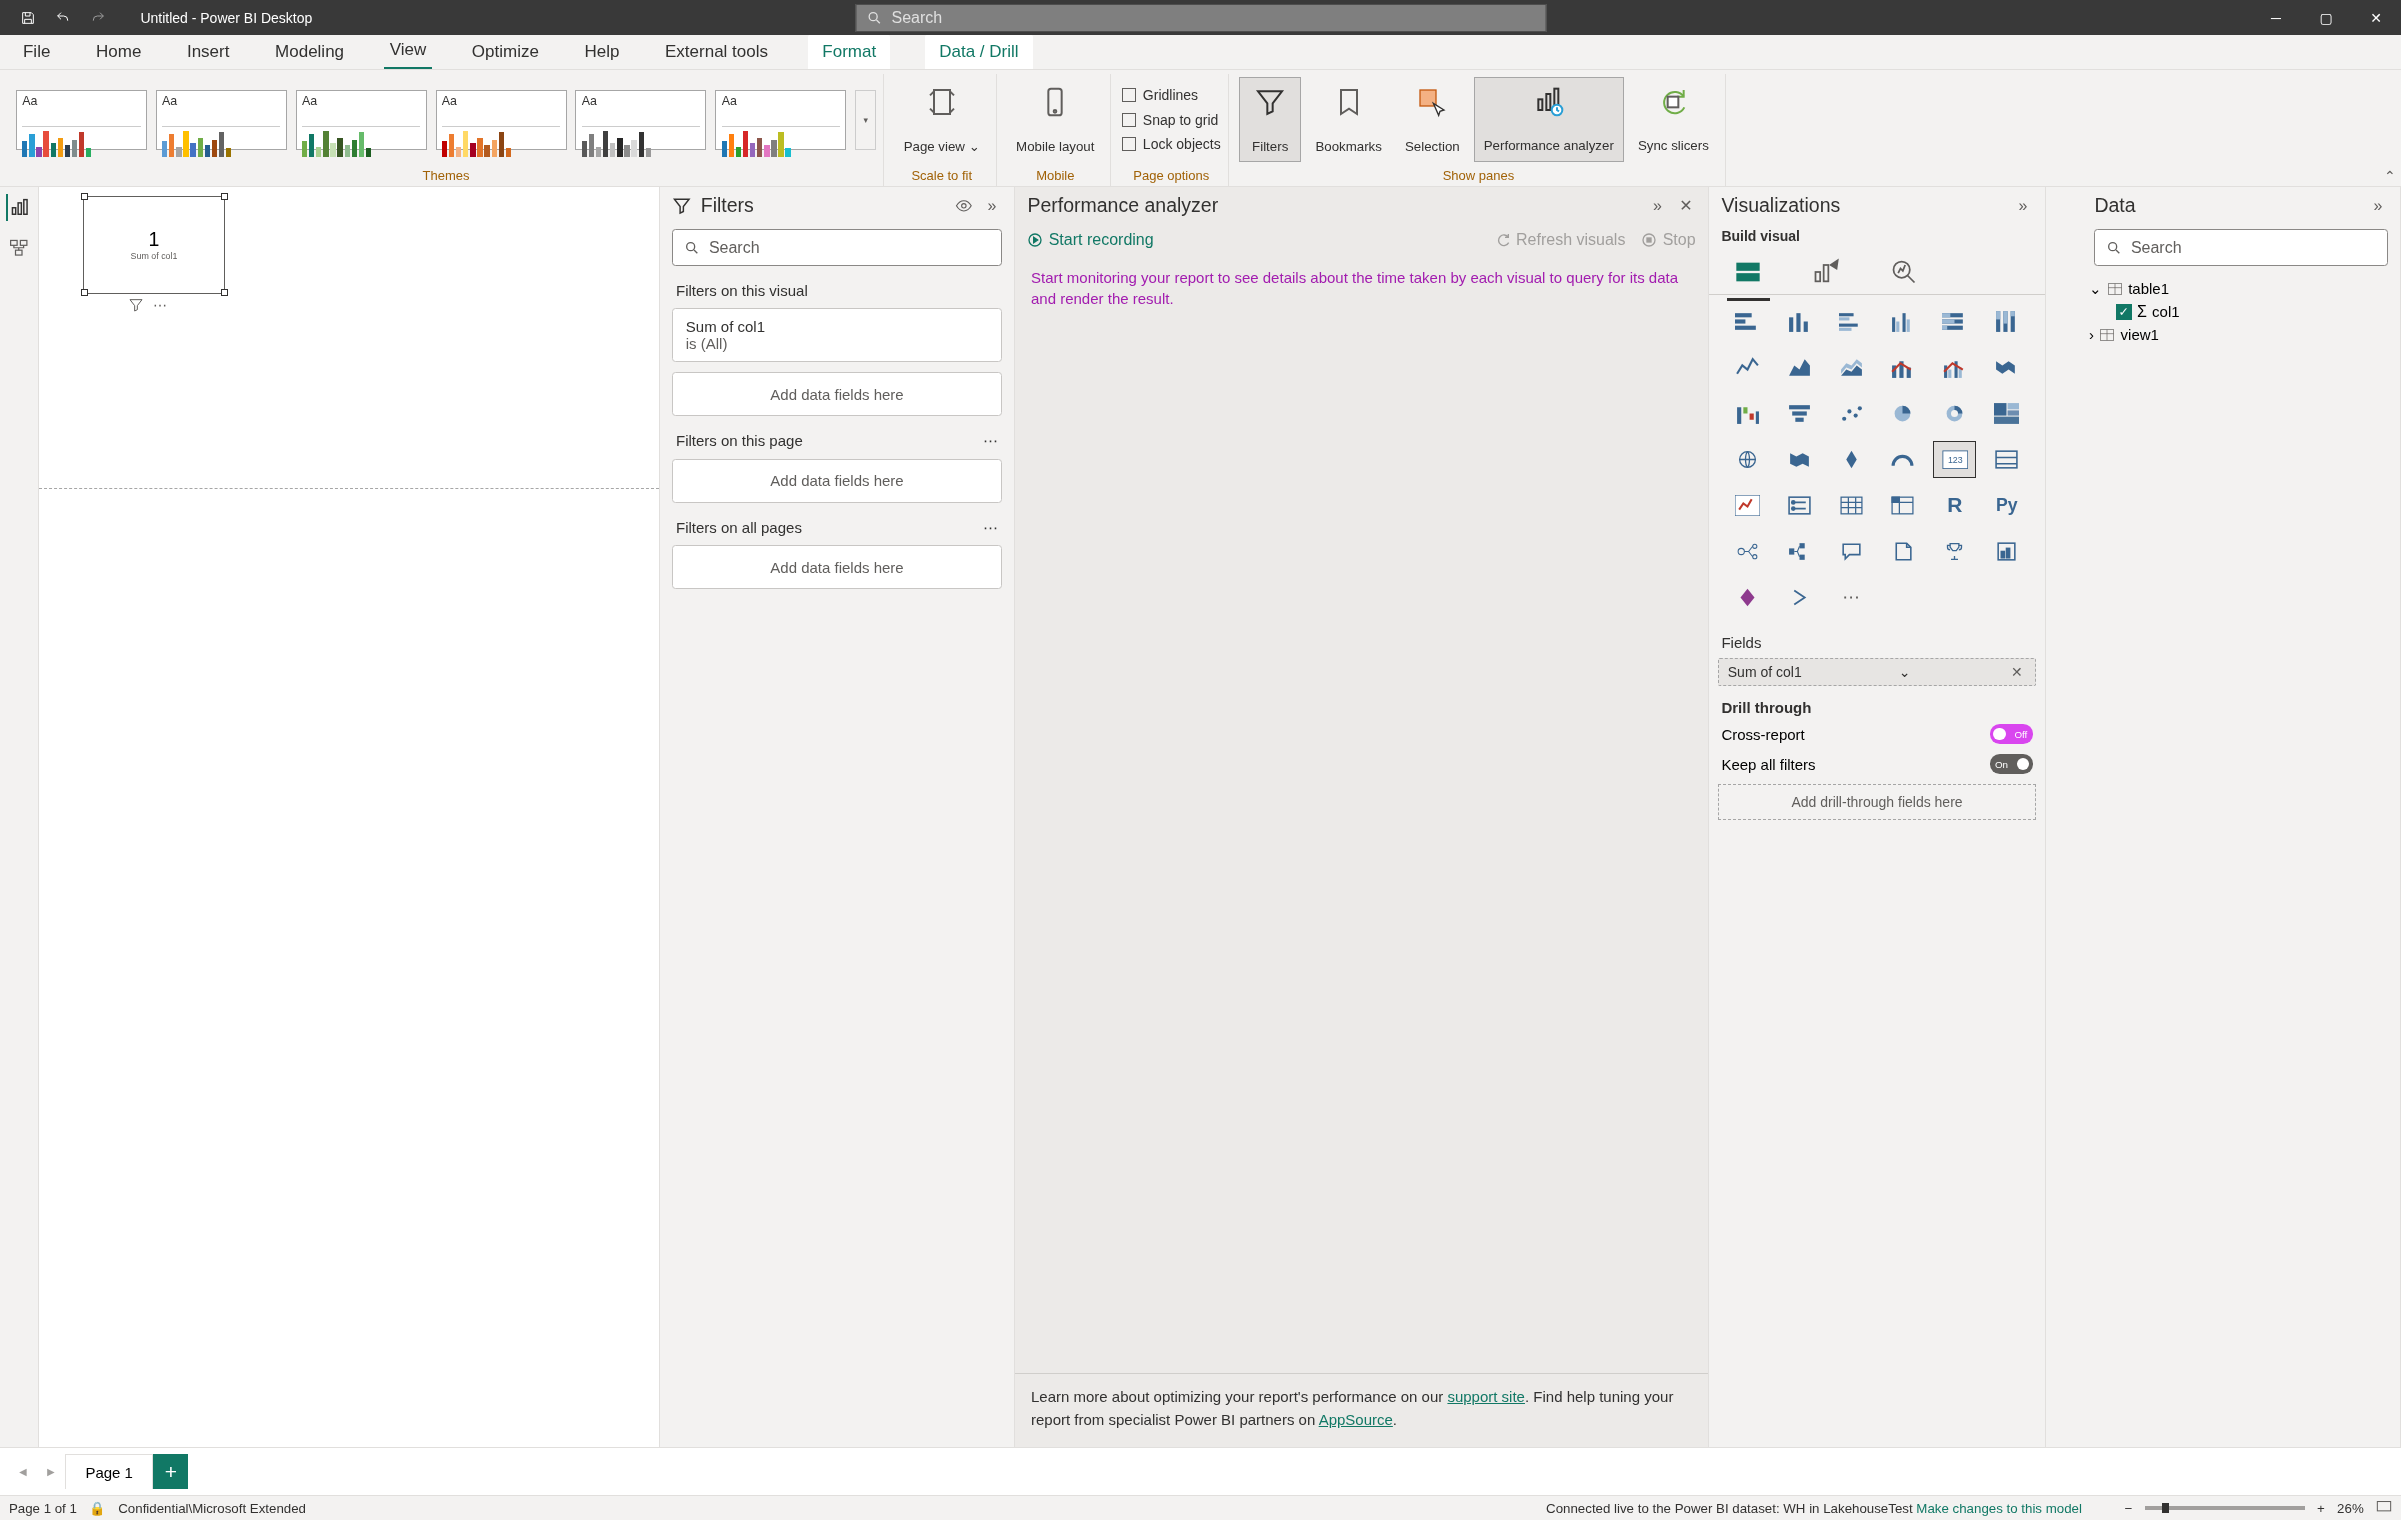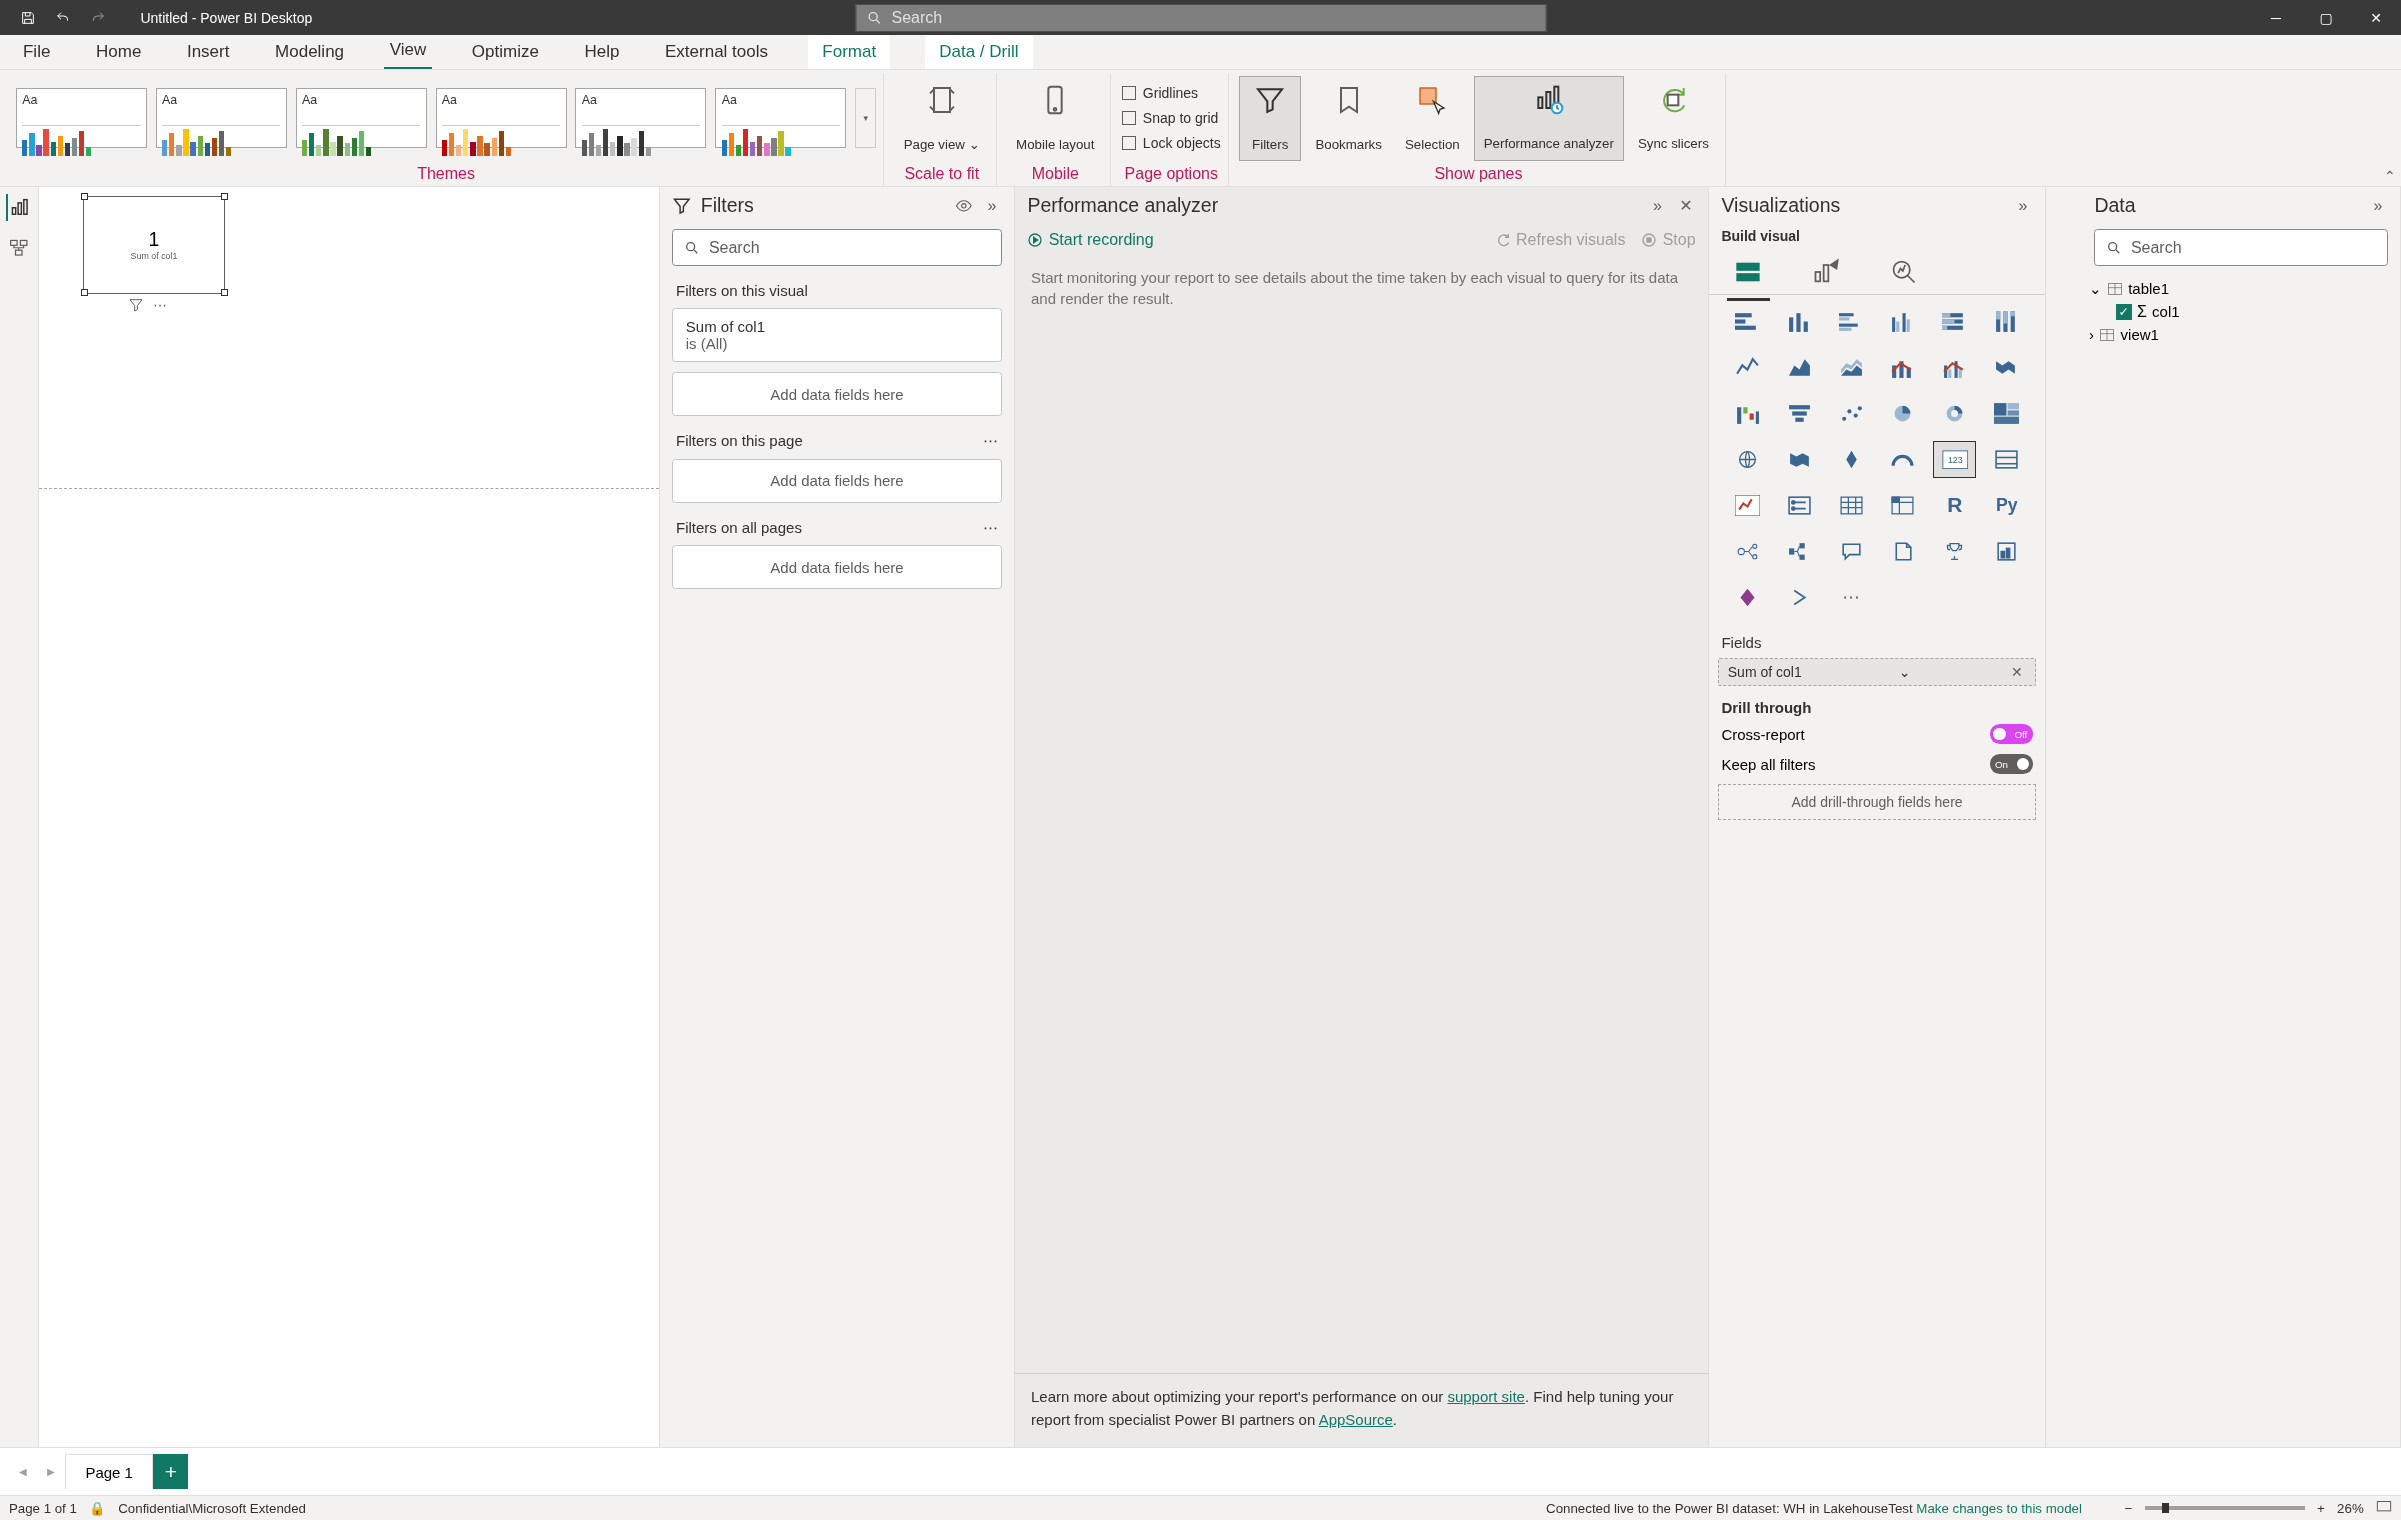--- a/index.html
+++ b/index.html
@@ -13,21 +13,21 @@
 .winbuttons { margin-left:auto; display:flex; }
 .winbuttons div { width:50px; height:35px; display:flex; align-items:center; justify-content:center; color:#fff; font-size:14px;}
 .tabs { height:35px; background:#f3f2f1; display:flex; align-items:flex-end; padding:0 17.7px; gap:35px; font-size:17px; color:#323130; border-bottom:0.9px solid #e1dfdd; }
 .tabs .tab { padding:7px 5.3px; cursor:pointer; }
 .tabs .tab.active-view { border-bottom:2.7px solid #117865; color:#323130; font-weight:400;}
 .tabs .tab.context { background:#fff; color:#117865; padding:7px 14px ; border-radius:1.8px 1.8px 0 0;}
 .ribbon { height:117px; background:#f3f2f1; display:flex; align-items:stretch; border-bottom:0.9px solid #e1dfdd; padding:3.5px 8.9px 0 8.9px; gap:3.5px; position:relative;}
 .ribbon-group { display:flex; flex-direction:column; align-items:center; padding:0 7px; border-right:0.9px solid #e1dfdd;}
 .ribbon-group:last-child { border-right:none;}
 .ribbon-group .body { flex:1; display:flex; align-items:center; gap:5.3px; }
-.ribbon-group .label { font-size:16px; color:#be185d; padding:1.8px 0 3.5px 0;text-align:right;}
+.ribbon-group .label { font-size:13px; color:#a16207; padding:1.8px 0 3.5px 0;text-align:right;}
 .theme-swatch { width:131px; height:60px; border:0.9px solid #a6a6a6; background:#fff; padding:3.5px 5.3px; display:flex; flex-direction:column; cursor:pointer;}
 .theme-swatch .aa { font-size:12.4px; color:#323130; border-bottom:0.9px solid #ccc; padding-bottom:18px; margin-bottom:3.5px;}
 .theme-swatch .bars { display:flex; gap:1.8px; align-items:flex-end; height:28px;}
 .theme-swatch .bars span { width:5.3px; }
 .themes-wrap { display:flex; gap:8.9px; align-items:center;}
 .themes-dd { width:21px; height:60px; border:0.9px solid #ccc; display:flex; flex-direction:column; justify-content:center; align-items:center; font-size:8.9px; color:#605e5c;}
 .big-btn { display:flex; flex-direction:column; align-items:center; justify-content:center; padding:3.5px 8.9px; font-size:13.3px; color:#323130; min-width:62px; height:85px; gap:21px; cursor:pointer;}
 .big-btn svg { width:32px; height:32px; }
 .big-btn.toggled { background:#e1dfdd; border:0.9px solid #a6a6a6;}
 .chk-row { display:flex; align-items:center; gap:7px; font-size:14px; color:#323130; padding:1.8px 0;}
@@ -49,21 +49,21 @@
 .pane-header .hicon { width:19.5px; height:19.5px; color:#605e5c; display:flex; align-items:center; justify-content:center; font-size:16px;}
 .filters-pane { flex:0 0 355px; }
 .pane-search { margin:5.3px 12.4px; height:37px; border:0.9px solid #8a8886; border-radius:3.5px; background:#fff; display:flex; align-items:center; padding:0 10.6px; gap:8.9px; font-size:16px; color:#605e5c;}
 .fsection { padding:10.6px 16px 3.5px 16px; font-size:15px; color:#323130; display:flex; justify-content:space-between;}
 .fcard { margin:5.3px 12.4px; border:0.9px solid #c8c6c4; border-radius:3.5px; background:#fff; padding:8.9px 12.4px; font-size:15px; color:#323130;}
 .dropzone { margin:5.3px 12.4px; border:0.9px solid #c8c6c4; border-radius:3.5px; background:#fff; padding:12.4px; text-align:center; color:#605e5c; font-size:15px;}
 .perf-pane { flex:1; background:#eceae8; display:flex; flex-direction:column;}
 .perf-toolbar { display:flex; align-items:center; padding:7px 12.4px; gap:16px; font-size:16px;}
 .perf-toolbar .rec { color:#117865; display:flex; align-items:center; gap:5.3px;}
 .perf-toolbar .disabled { color:#a19f9d; display:flex; align-items:center; gap:5.3px;}
-.perf-body { padding:10.6px 16px; font-size:15px; color:#737373; line-height:1.4;}
+.perf-body { padding:10.6px 16px; font-size:15px; color:#a21caf; line-height:1.4;}
 .perf-footer { margin-top:auto; padding:12.4px 16px 16px 16px; font-size:15px; color:#323130; border-top:0.9px solid #d0cecb; line-height:1.5;}
 .perf-footer a { color:#117865; text-decoration:underline;}
 .viz-pane { flex:0 0 337px; }
 .viz-sub { padding:3.5px 12.4px 0 12.4px; font-size:14px; font-weight:600; color:#323130;}
 .viz-tabs { display:flex; gap:35px; padding:7px 17.7px 0 17.7px; align-items:center; border-bottom:0.9px solid #d0cecb; }
 .viz-tabs .vt { width:43px; height:43px; display:flex; align-items:center; justify-content:center;}
 .viz-tabs .vt.active { position:relative; }
 .viz-tabs .vt.active::after { content:""; position:absolute; left:0; right:0; bottom:-7px; height:2.7px; background:#323130;}
 .viz-grid { padding:8.9px 12.4px; display:grid; grid-template-columns:repeat(6, 43px); gap:8.9px 8.9px; justify-content:center;}
 .viz-grid .vg { width:43px; height:37px; display:flex; align-items:center; justify-content:center; color:#3a6691; font-size:19.5px; cursor:pointer;}

